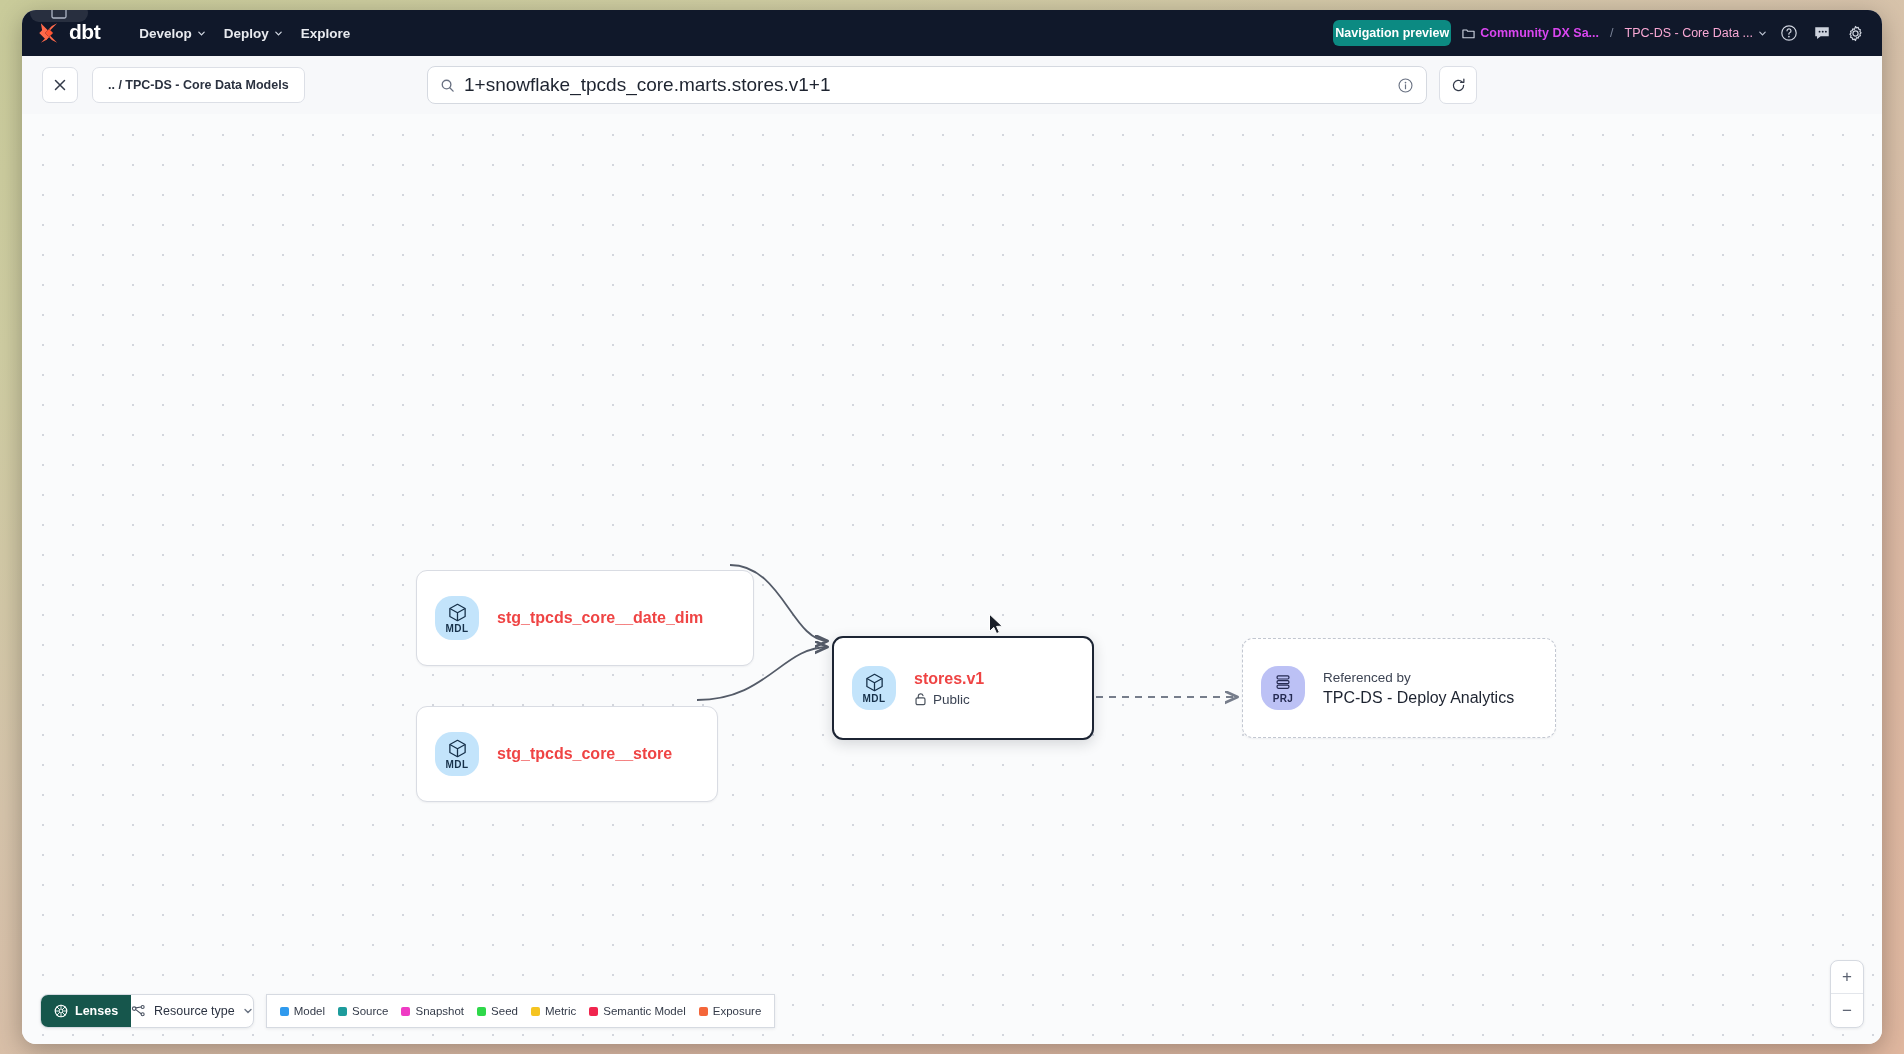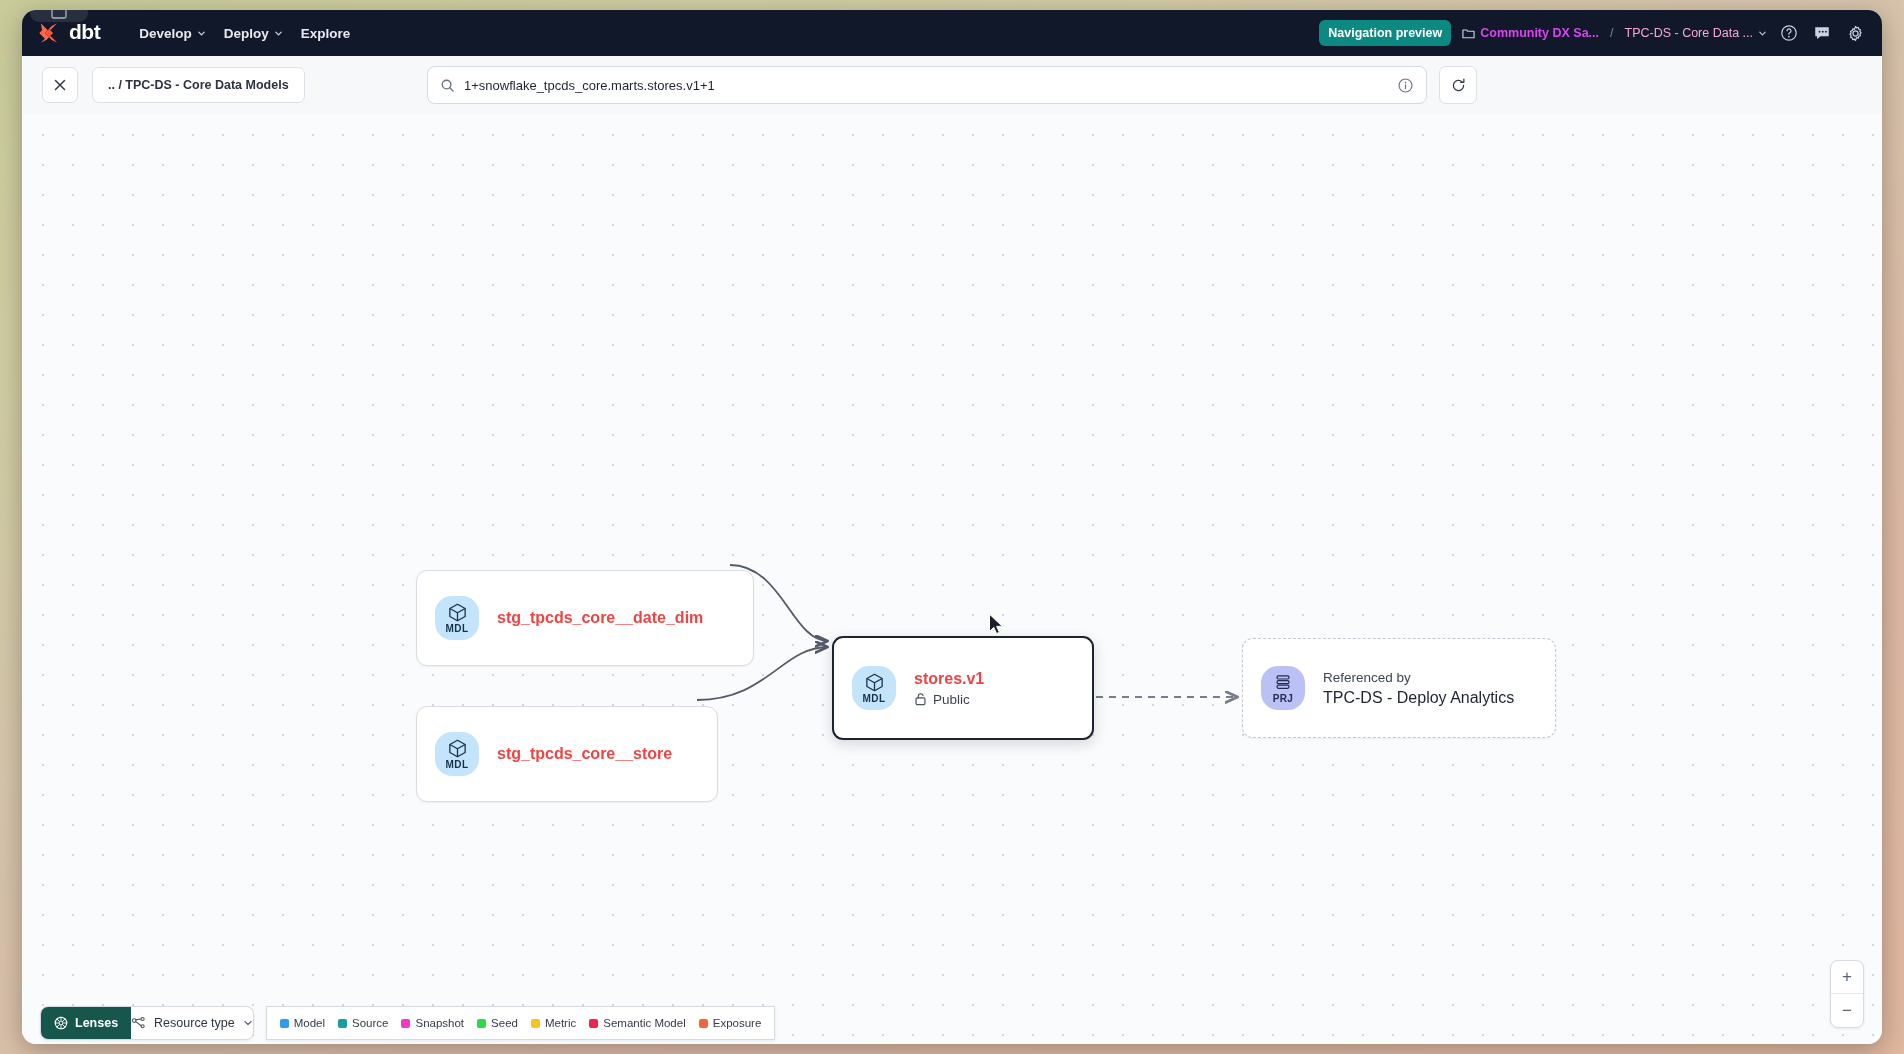--- a/index.html
+++ b/index.html
@@ -45,21 +45,21 @@
     cursor: pointer; white-space: nowrap;
   }
   .chev { width: 9px; height: 9px; display:inline-block; }
 
   .nav-right {
     margin-left: auto; display: flex; align-items: center; gap: 11px;
   }
   #nav-preview-badge {
     background: #0c8a82; color: #fff;
     font-size: 12.5px; font-weight: 600;
-    padding: 6px 9px; border-radius: 6px;
+    padding: 6px 2px; border-radius: 6px;
     cursor: pointer; white-space: nowrap;
   }
   .crumb {
     color: #d946ef; font-size: 12.5px; font-weight: 700;
     display:flex; align-items:center; gap:5px; cursor:pointer; white-space:nowrap;
   }
   .crumb.light { font-weight: 500; color:#f9a8d4; }
   .crumb-sep { color:#7b8499; font-size: 12.5px; }
   .icon-btn-dark {
     width: 22px; height: 22px; display:flex; align-items:center; justify-content:center;
@@ -99,21 +99,21 @@
     display: flex; align-items: center; gap: 12px;
   }
   #search-box {
     width: 1000px; height: 38px;
     background: #fff; border: 1px solid #d5d9e0; border-radius: 8px;
     display: flex; align-items: center; padding: 0 12px; gap: 9px;
   }
   #search-input {
     flex: 1; border: none; outline: none; background: transparent;
     font-family: "Liberation Sans", sans-serif;
-    font-size: 13px; color: #1e2430;
+    font-size: 19px; color: #1e2430;
   }
   #refresh-btn { width: 38px; height: 38px; }
 
   
   #canvas {
     flex: 1 1 auto; position: relative; overflow: hidden;
     background-color: #fafbfc;
     background-image: radial-gradient(#d3d6dd 1.05px, transparent 1.05px);
     background-size: 30px 30px;
     background-position: 6px 6px;
@@ -150,21 +150,21 @@
   .node-title { font-size: 16px; color: #ef4444; font-weight: 700; white-space: nowrap; }
   .node-sub {
     display:flex; align-items:center; gap: 6px;
     font-size: 13.5px; color: #3c4454;
   }
   .node-eyebrow { font-size: 13.5px; color: #3d4453; }
   .node-strong { font-size: 16px; color: #1d2330; font-weight: 500; white-space: nowrap; }
 
   
   #bottombar {
-    position: absolute; left: 18px; bottom: 4px;
+    position: absolute; left: 18px; bottom: 16px;
     display: flex; align-items: center; gap: 12px; z-index: 6;
   }
   #lenses-group {
     display: flex; align-items: center;
     border-radius: 8px; overflow: hidden;
     border: 1px solid #d6dae1; background: #fff;
     box-shadow: 0 1px 3px rgba(16,24,40,.08);
     height: 34px;
   }
   #lenses-btn {

